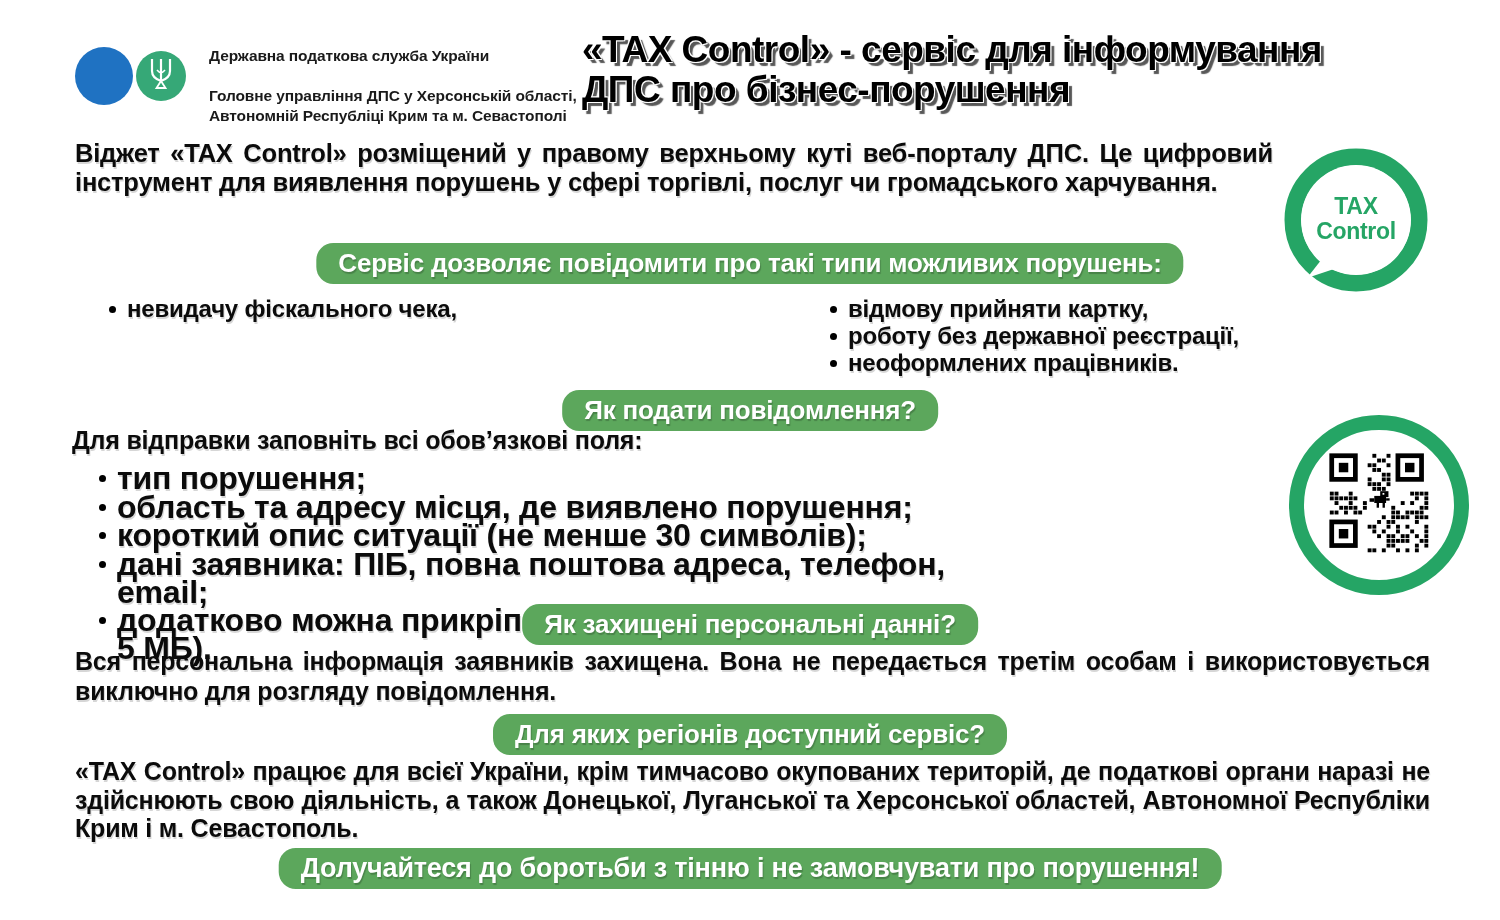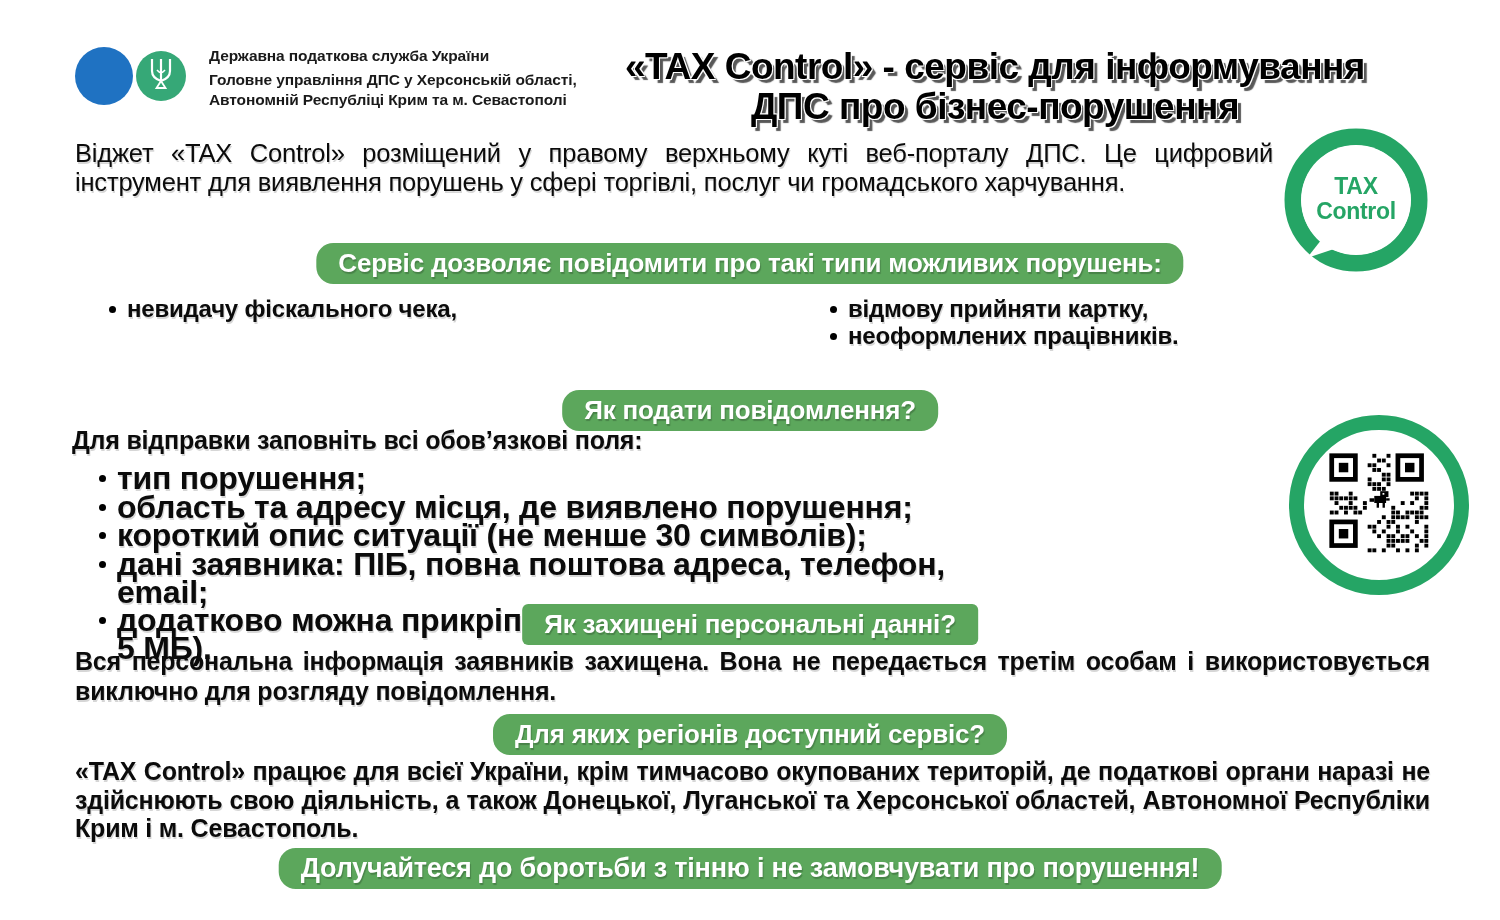--- a/index.html
+++ b/index.html
@@ -15,63 +15,63 @@
     position:relative;width:1500px;height:920px;background:#fff;overflow:hidden;
     font-family:"Liberation Sans",sans-serif;color:var(--ink);
   }
   
   .logo-group{position:absolute;left:75px;top:44px;display:flex;align-items:flex-start;}
   .logo-circles{position:relative;width:112px;height:70px;}
   .circle-blue{position:absolute;left:0;top:3px;width:58px;height:58px;border-radius:50%;background:var(--blue);}
   .circle-green{position:absolute;left:61px;top:7px;width:50px;height:50px;border-radius:50%;background:var(--logo-green);
     display:flex;align-items:center;justify-content:center;}
   .org-text{margin-left:22px;padding-top:2px;font-weight:700;font-size:15.5px;line-height:20px;color:#1a1a1a;letter-spacing:-0.1px;}
-  .org-text .l1{margin-bottom:4px;}
+  .org-text .l1{margin-bottom:20px;}
   .title{
-    position:absolute;top:30px;right:58px;width:860px;margin:17px;
-    text-align:center;font-size:37px;line-height:40px;font-weight:800;letter-spacing:-0.5px;
+    position:absolute;top:30px;right:58px;width:860px;margin:0;
+    text-align:left;font-size:37px;line-height:40px;font-weight:800;letter-spacing:-0.5px;
     color:#000;
     text-shadow:-1px -1px 0 #fff,1px -1px 0 #fff,-1px 1px 0 #fff,1px 1px 0 #fff,4px 4px 1px rgba(70,70,70,0.9);
   }
   
   .bt{text-shadow:1px 1.5px 0 rgba(0,0,0,0.16);}
   .intro{position:absolute;left:75px;top:139px;width:1198px;margin:0;
-    font-size:25.5px;line-height:29px;font-weight:400;letter-spacing:-0.2px;
+    font-size:25.5px;line-height:29px;font-weight:700;letter-spacing:-0.2px;
     text-align:justify;text-align-last:left;}
   
   .pill{
     position:absolute;left:50%;transform:translateX(-50%);
     background:var(--pill);color:#fff;border-radius:17px;
     height:41px;line-height:41px;padding:0 22px;white-space:nowrap;
     font-weight:700;font-size:26px;letter-spacing:-0.2px;
     text-shadow:1px 2px 1px rgba(0,0,0,0.22);
   }
   .pill-violations{top:243px;}
   .pill-howto{top:368px;margin-top:22px;}
-  .pill-privacy{top:604px;border-radius:6px;}
+  .pill-privacy{top:604px;}
   .pill-regions{top:714px;}
   .pill-cta{top:848px;font-size:27px;}
   
   ul{list-style:none;margin:8px;padding:0;}
   li{position:relative;padding-left:24px;font-weight:700;letter-spacing:-0.2px;}
   li::before{content:"";position:absolute;left:6px;top:11px;width:7px;height:7px;border-radius:50%;background:#000;}
   .violations{position:absolute;left:95px;top:287px;width:1205px;display:flex;justify-content:space-between;}
   .violations .col-left{width:640px;font-size:24px;line-height:27px;}
   .violations .col-left li.justify{text-align:justify;text-align-last:left;}
   .violations .col-right{width:468px;font-size:24px;line-height:27px;}
   .howto-lead{position:absolute;left:72px;top:426px;margin:0;font-size:25px;font-weight:700;letter-spacing:-0.2px;}
   .howto-list{position:absolute;left:85px;top:456px;width:900px;font-size:32px;line-height:28px;}
   .howto-list li{margin-bottom:0.5px;}
   .para{position:absolute;left:75px;margin:0;width:1355px;
     font-size:25px;line-height:29.5px;font-weight:700;letter-spacing:-0.2px;
     text-align:justify;text-align-last:left;}
   .privacy-text{top:647px;}
   .regions-text{top:757px;line-height:28.5px;}
   
-  .tax-badge{position:absolute;left:1283px;top:128px;width:146px;height:146px;}
+  .tax-badge{position:absolute;left:1283px;top:148px;width:146px;height:146px;}
   .tax-badge svg{position:absolute;inset:0;}
   .tax-badge .badge-text{
     position:absolute;inset:0;display:flex;flex-direction:column;align-items:center;justify-content:center;
     color:var(--brand);font-weight:800;font-size:23px;line-height:25px;letter-spacing:-0.3px;text-align:center;
     padding-bottom:4px;
   }
   .qr-badge{position:absolute;left:1289px;top:415px;width:180px;height:180px;border-radius:50%;
     border:15px solid var(--brand);background:#fff;display:flex;align-items:center;justify-content:center;}
   .qr-badge svg{width:104px;height:104px;}
 </style>
@@ -122,20 +122,21 @@
     </span>
   </div>
 
   <div class="pill pill-violations">Сервіс дозволяє повідомити про такі типи можливих порушень:</div>
   <div class="violations bt">
     <ul class="col-left">
       <li>невидачу фіскального чека,</li>
     </ul>
     <ul class="col-right">
       <li>відмову прийняти картку,</li>
+      <li>роботу без державної реєстрації,</li>
       <li>неоформлених працівників.</li>
     </ul>
   </div>
 
   <div class="pill pill-howto">Як подати повідомлення?</div>
   <p class="howto-lead bt">Для відправки заповніть всі обов’язкові поля:</p>
   <ul class="howto-list bt">
     <li>тип порушення;</li>
     <li>область та адресу місця, де виявлено порушення;</li>
     <li>короткий опис ситуації (не менше 30 символів);</li>

